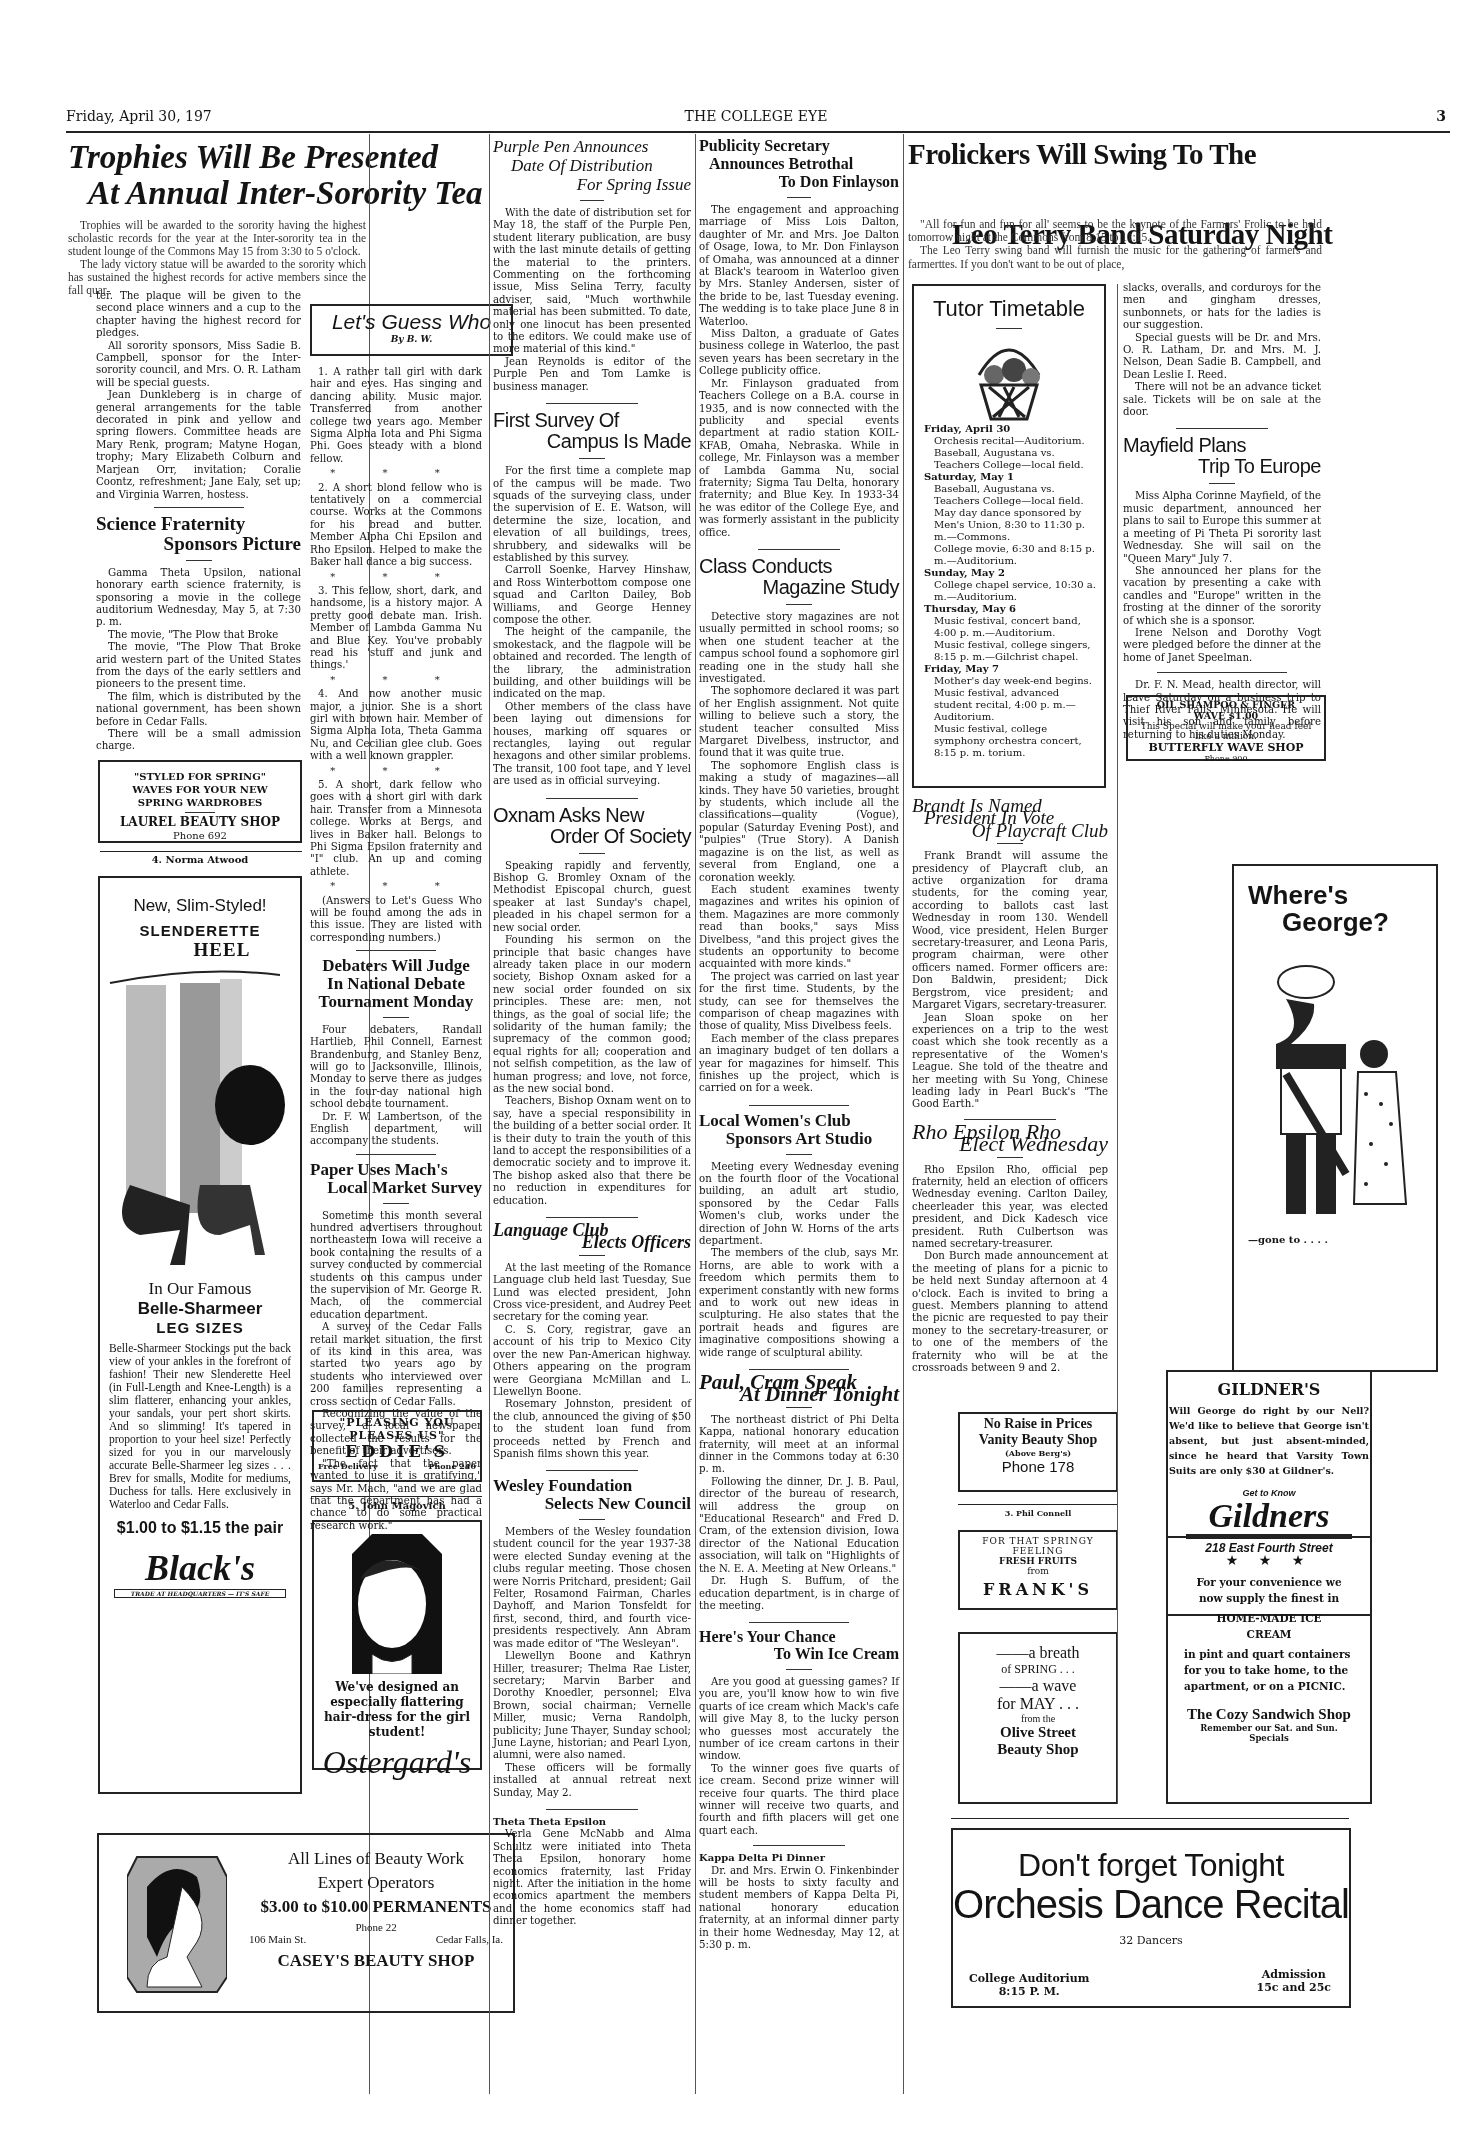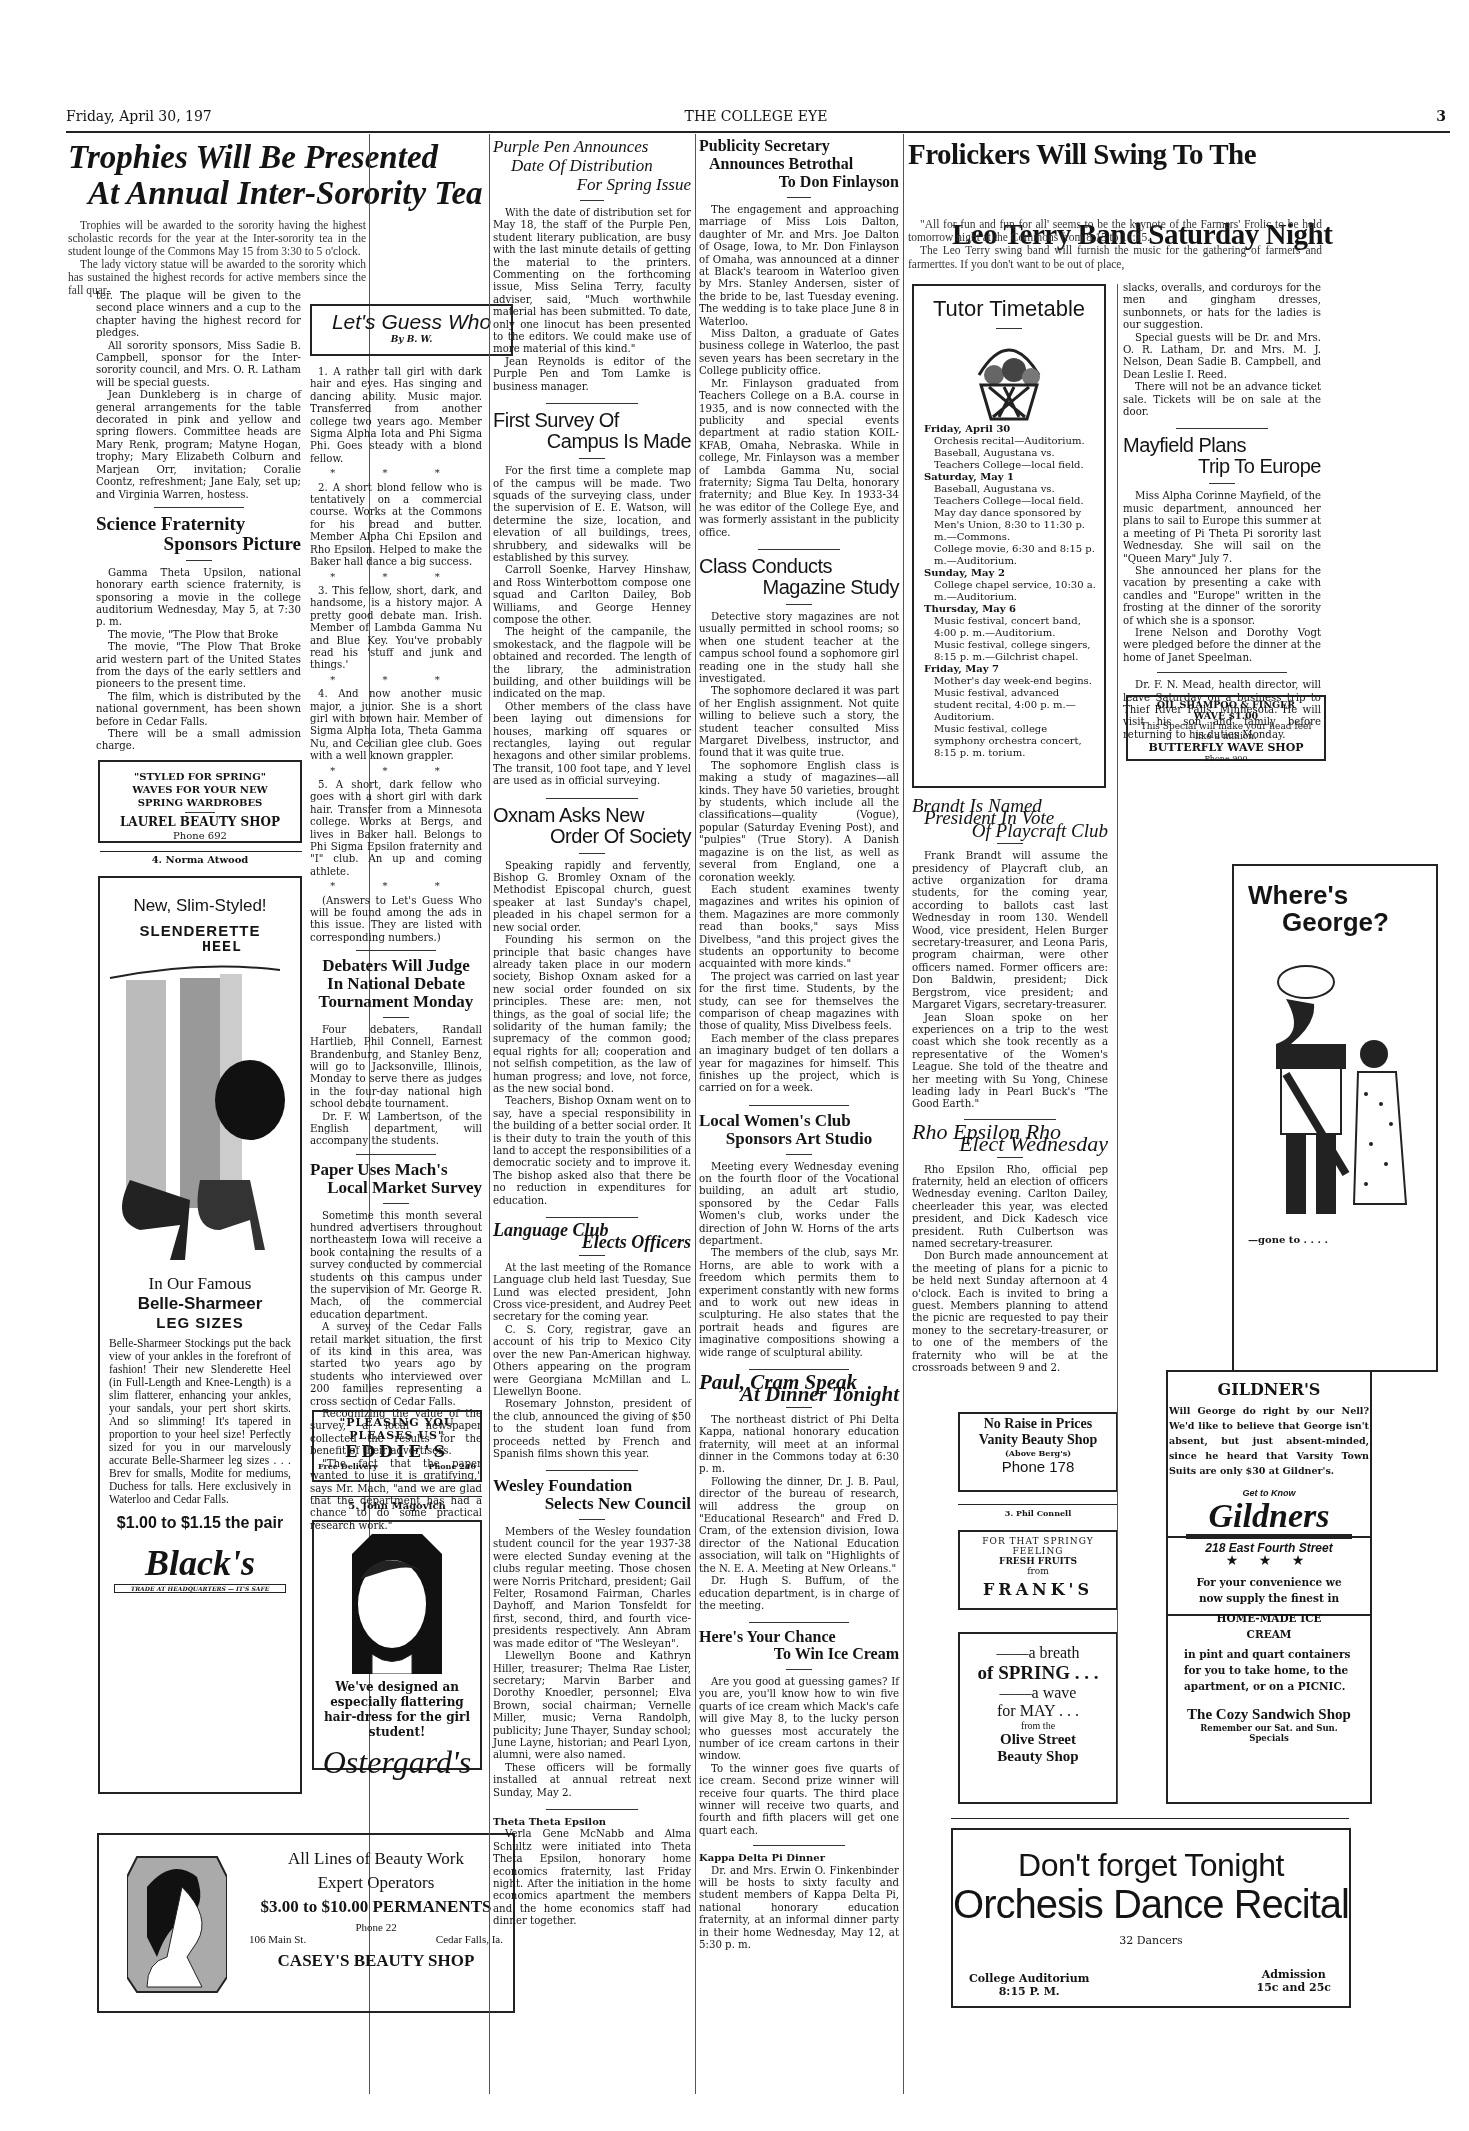--- a/index.html
+++ b/index.html
@@ -64,21 +64,21 @@
   <div class="dash" style="width:30px;margin:3px auto;"></div>
   <div style="font-size:12px;">LAUREL BEAUTY SHOP</div>
   <div style="font-weight:normal;">Phone 692</div>
 </div>
 <div class="rule" style="left:100px;top:851px;width:202px;height:1px;"></div>
 <div class="abs cap" style="left:98px;top:854px;width:204px;">4. Norma Atwood</div>
 
 <div class="abs box" style="left:98px;top:876px;width:204px;height:918px;">
   <div class="center" style="margin-top:18px;font-family:'Liberation Sans',sans-serif;font-size:17px;">New, Slim-Styled!</div>
   <div class="center" style="font-family:'Liberation Sans',sans-serif;font-weight:bold;font-size:15px;letter-spacing:1px;margin-top:6px;">SLENDERETTE</div>
-  <div class="center" style="font-family:Liberation Mono, monospace;font-weight:bold;font-size:15px;letter-spacing:1px;margin-left:44px;">HEEL</div>
+  <div class="center" style="font-family:Liberation Serif, serif;font-weight:bold;font-size:19px;letter-spacing:1px;margin-left:44px;">HEEL</div>
   <svg width="200" height="310" viewBox="0 0 200 310" style="display:block;margin:4px auto 0;">
     <path d="M10 18 Q100 0 180 10" stroke="#222" stroke-width="2" fill="none"></path>
     <rect x="26" y="20" width="40" height="220" fill="#bbb"></rect>
     <rect x="80" y="18" width="40" height="230" fill="#999"></rect>
     <rect x="120" y="14" width="22" height="240" fill="#ccc"></rect>
     <ellipse cx="150" cy="140" rx="35" ry="40" fill="#111"></ellipse>
     <path d="M30 220 Q10 260 40 270 L80 265 L70 300 L85 300 L90 240 Z" fill="#222"></path>
     <path d="M100 220 Q90 270 120 270 L150 260 L155 290 L165 290 L150 220 Z" fill="#333"></path>
   </svg>
   <div class="center" style="font-family:'Liberation Serif',serif;font-size:17px;margin-top:4px;">In Our Famous</div>
@@ -343,21 +343,21 @@
 <div class="rule" style="left:958px;top:1504px;width:160px;height:1px;"></div>
 <div class="abs cap" style="left:958px;top:1508px;width:160px;font-size:8px;">3. Phil Connell</div>
 <div class="abs box center" style="left:958px;top:1530px;width:160px;height:80px;padding-top:4px;">
   <div style="font-size:9px;letter-spacing:1px;">FOR THAT SPRINGY FEELING</div>
   <div style="font-size:9px;font-weight:bold;">FRESH FRUITS</div>
   <div style="font-size:9px;">from</div>
   <div style="font-size:16px;font-weight:bold;letter-spacing:4px;margin-top:4px;">FRANK'S</div>
 </div>
 <div class="abs box center" style="left:958px;top:1632px;width:160px;height:172px;padding-top:10px;font-family:'Liberation Serif',serif;">
   <div style="font-size:16px;">——<span>a breath</span></div>
-  <div style="font-size:19px;font-weight:bold;">of SPRING . . .</div>
+  <div style="font-size:12px;">of SPRING . . .</div>
   <div style="font-size:16px;">——<span>a wave</span></div>
   <div style="font-size:16px;">for MAY . . .</div>
   <div style="font-size:10px;">from the</div>
   <div style="font-size:15px;font-weight:bold;">Olive Street</div>
   <div style="font-size:15px;font-weight:bold;">Beauty Shop</div>
 </div>
 
 <div class="vrule" style="left:1117px;top:284px;height:1520px;"></div>
 
 <div class="abs body" style="left:1123px;top:282px;width:198px;">

